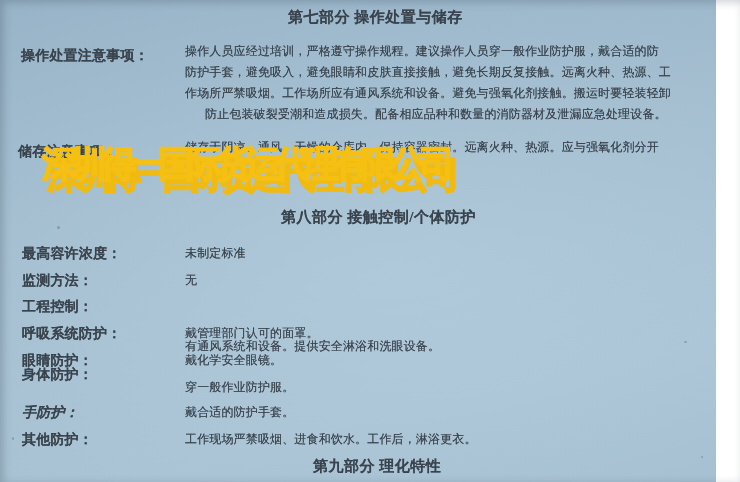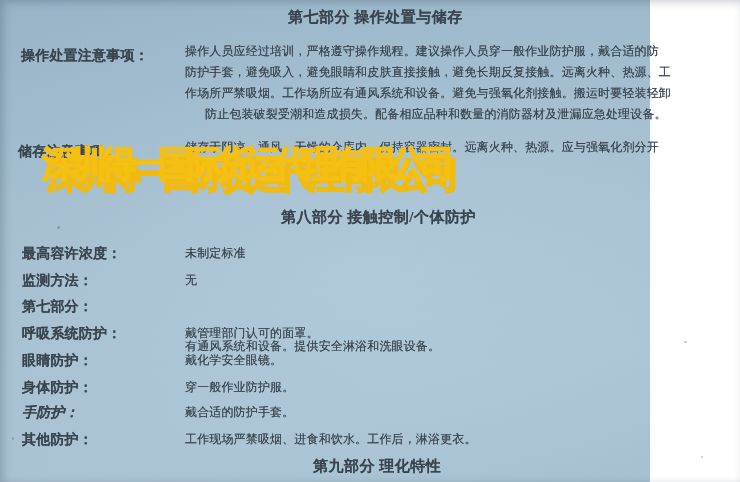--- a/index.html
+++ b/index.html
@@ -1,21 +1,21 @@
 <!DOCTYPE html>
 <html><head>
 <meta charset="utf-8">
 <style>
   html,body{margin:0;padding:0;}
   body{
     width:740px;height:482px;overflow:hidden;position:relative;
     font-family:"Liberation Serif","DejaVu Serif",serif;
   }
   .page{
-    position:absolute;inset:0;width:650px;height:482px;
+    position:absolute;inset:0;width:716px;height:482px;
     background:
       radial-gradient(120% 90% at 55% 55%, rgba(255,255,255,0.07), rgba(0,0,0,0.05)),
       linear-gradient(168deg,#9cb9ce 0%,#a6c2d5 38%,#adc8da 78%,#a9c5d7 100%);
   }
   .edge-shade{
     position:absolute;left:0;top:0;width:740px;height:482px;pointer-events:none;
     box-shadow:inset 3px 2px 8px rgba(40,55,70,0.25);
   }
   .ink{color:#39434d;text-shadow:0 0 0.6px rgba(51,61,71,0.65);}
   .title{
@@ -63,30 +63,30 @@
   <div class="watermark main">深圳得一国际货运代理有限公司</div>
 
   <div class="title ink" style="left:281px;top:208px;">第八部分  接触控制/个体防护</div>
 
   <div class="label ink" style="left:22px;top:245px;">最高容许浓度：</div>
   <div class="line ink" style="top:245px;">未制定标准</div>
 
   <div class="label ink" style="left:22px;top:272px;">监测方法：</div>
   <div class="line ink" style="top:272px;">无</div>
 
-  <div class="label ink" style="left:22px;top:298px;">第七部分：</div>
+  <div class="label ink" style="left:22px;top:298px;">工程控制：</div>
   <div class="line ink" style="top:302px;margin-top:36px;">有通风系统和设备。提供安全淋浴和洗眼设备。</div>
 
   <div class="label ink" style="left:22px;top:325px;">呼吸系统防护：</div>
   <div class="line ink" style="top:325px;">戴管理部门认可的面罩。</div>
 
   <div class="label ink" style="left:22px;top:352px;">眼睛防护：</div>
   <div class="line ink" style="top:352px;">戴化学安全眼镜。</div>
 
-  <div class="label ink" style="left:22px;top:379px;">身体防护：</div>
+  <div class="label ink" style="left:22px;top:366px;">身体防护：</div>
   <div class="line ink" style="top:379px;">穿一般作业防护服。</div>
 
   <div class="label ink" style="left:22px;top:404px;font-style:italic;">手防护：</div>
   <div class="line ink" style="top:404px;">戴合适的防护手套。</div>
 
   <div class="label ink" style="left:22px;top:431px;">其他防护：</div>
   <div class="line ink" style="top:431px;">工作现场严禁吸烟、进食和饮水。工作后，淋浴更衣。</div>
 
   <div class="title ink" style="left:313px;top:457px;">第九部分  理化特性</div>
 

